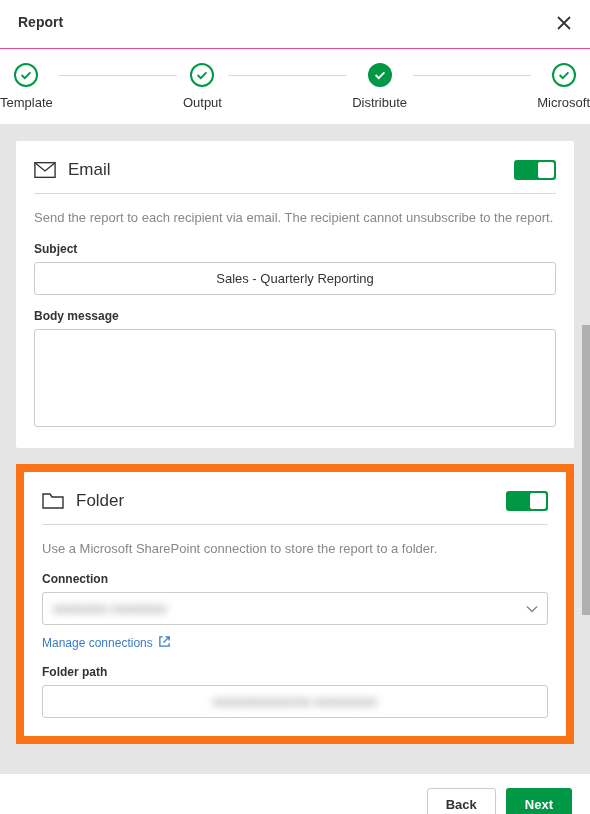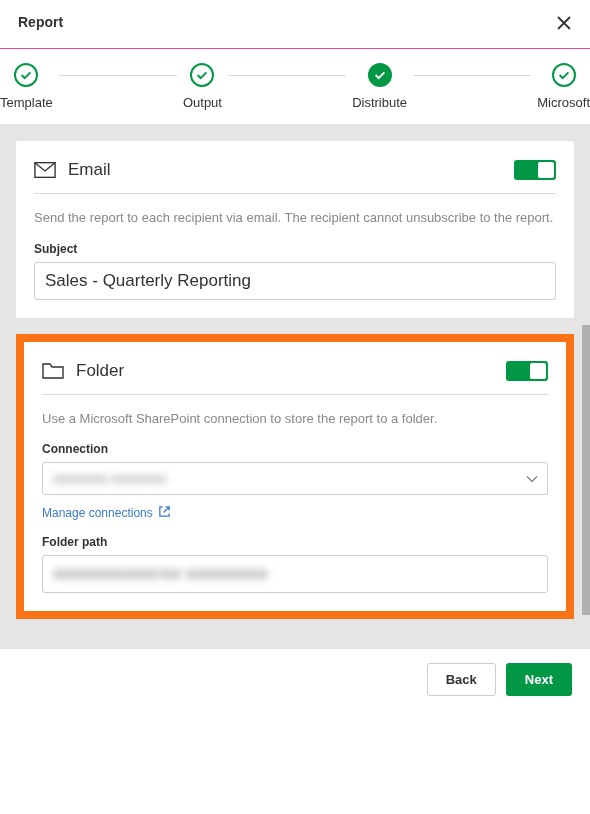--- a/index.html
+++ b/index.html
@@ -18,21 +18,21 @@
 .content-area { background: #e5e5e5; padding: 16px 16px 30px 16px; position: relative; }
 .card { background: #fff; padding: 18px; border-radius: 2px; }
 .card-header { display: flex; align-items: center; justify-content: space-between; padding-bottom: 12px; border-bottom: 1px solid #d9d9d9; margin-bottom: 14px; }
 .card-header-left { display: flex; align-items: center; gap: 12px; }
 .card-icon { width: 22px; height: 22px; display: flex; align-items: center; justify-content: center; }
 .card-title { font-size: 17px; color: #333; font-weight: 400; }
 .toggle { width: 42px; height: 20px; background: #009845; border-radius: 3px; position: relative; cursor: pointer; }
 .toggle-knob { position: absolute; right: 2px; top: 2px; width: 16px; height: 16px; background: #fff; border-radius: 2px; }
 .card-desc { color: #888; font-size: 13px; line-height: 1.5; margin-bottom: 14px; }
 .field-label { font-size: 12px; font-weight: 600; color: #333; margin-bottom: 6px; display: block; }
-.text-input { width: 100%; border: 1px solid #ccc; border-radius: 3px; padding: 8px 10px; font-size: 17px; color: #333; font-family: inherit; }
+.text-input { width: 100%; border: 1px solid #ccc; border-radius: 3px; padding: 8px 10px; font-size: 13px; color: #333; font-family: inherit; text-align: center; }
 .textarea { width: 100%; border: 1px solid #ccc; border-radius: 3px; padding: 8px 10px; font-size: 13px; min-height: 98px; resize: none; font-family: inherit; }
 .field-group { margin-bottom: 14px; }
 .field-group:last-child { margin-bottom: 0; }
 .select-wrap { position: relative; }
 .select-input { width: 100%; border: 1px solid #ccc; border-radius: 3px; padding: 8px 30px 8px 10px; font-size: 13px; color: #333; background: #fff; cursor: pointer; }
 .select-chevron { position: absolute; right: 10px; top: 50%; transform: translateY(-50%); pointer-events: none; }
 .link { color: #3a7bc8; font-size: 12px; text-decoration: none; display: inline-flex; align-items: center; gap: 5px; margin-top: 10px; cursor: pointer; }
 .blur-text { filter: blur(4px); color: #888; user-select: none; }
 .highlight-box { border: 8px solid #f97316; margin-top: 16px; }
 .highlight-box .card { margin-top: 0; }
@@ -110,20 +110,24 @@
       </div>
       <div class="toggle">
           <div class="toggle-knob"></div>
         </div>
     </div>
     <div class="card-desc">Send the report to each recipient via email. The recipient cannot unsubscribe to the report.</div>
     <div class="field-group">
       <label class="field-label">Subject</label>
       <input type="text" class="text-input" value="Sales - Quarterly Reporting" style="">
     </div>
+    <div class="field-group">
+      <label class="field-label">Body message</label>
+      <textarea class="textarea" style=""></textarea>
+    </div>
   </div>
 
   <div class="highlight-box">
     <div class="card">
       <div class="card-header">
         <div class="card-header-left">
           <div class="card-icon">
             <svg width="22" height="18" viewBox="0 0 22 18">
                 <path d="M1 3 L1 16 L21 16 L21 5 L10 5 L8 2 L1 2 Z" fill="none" stroke="#333" stroke-width="1.4"></path>
               </svg>

